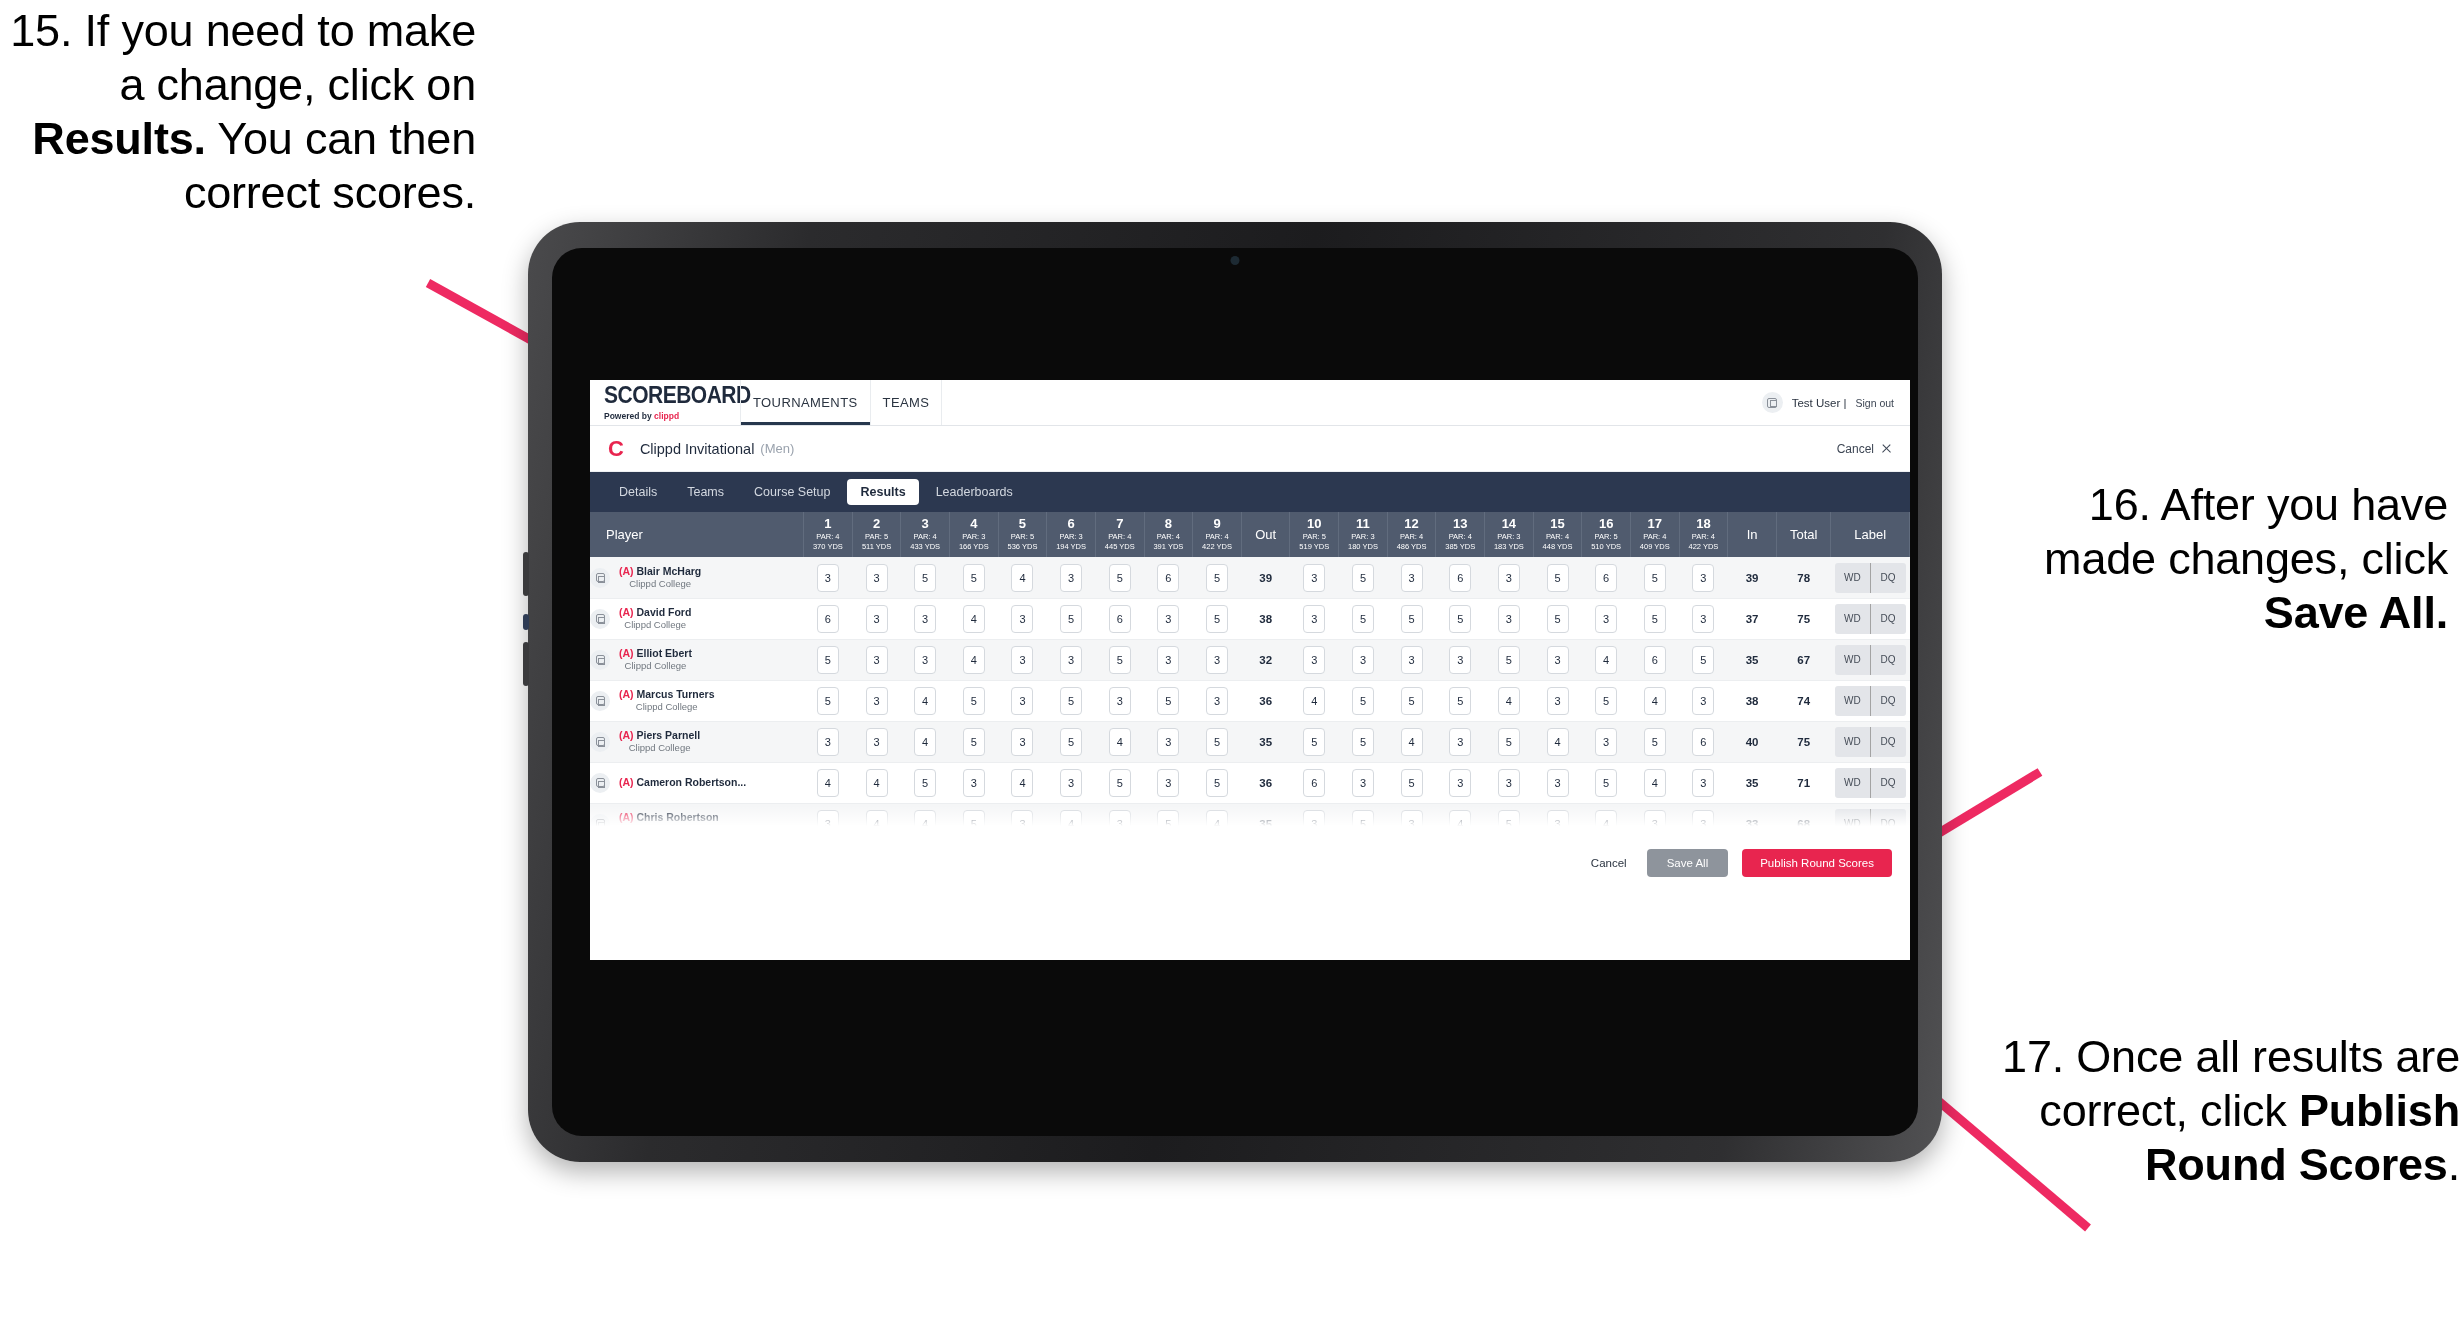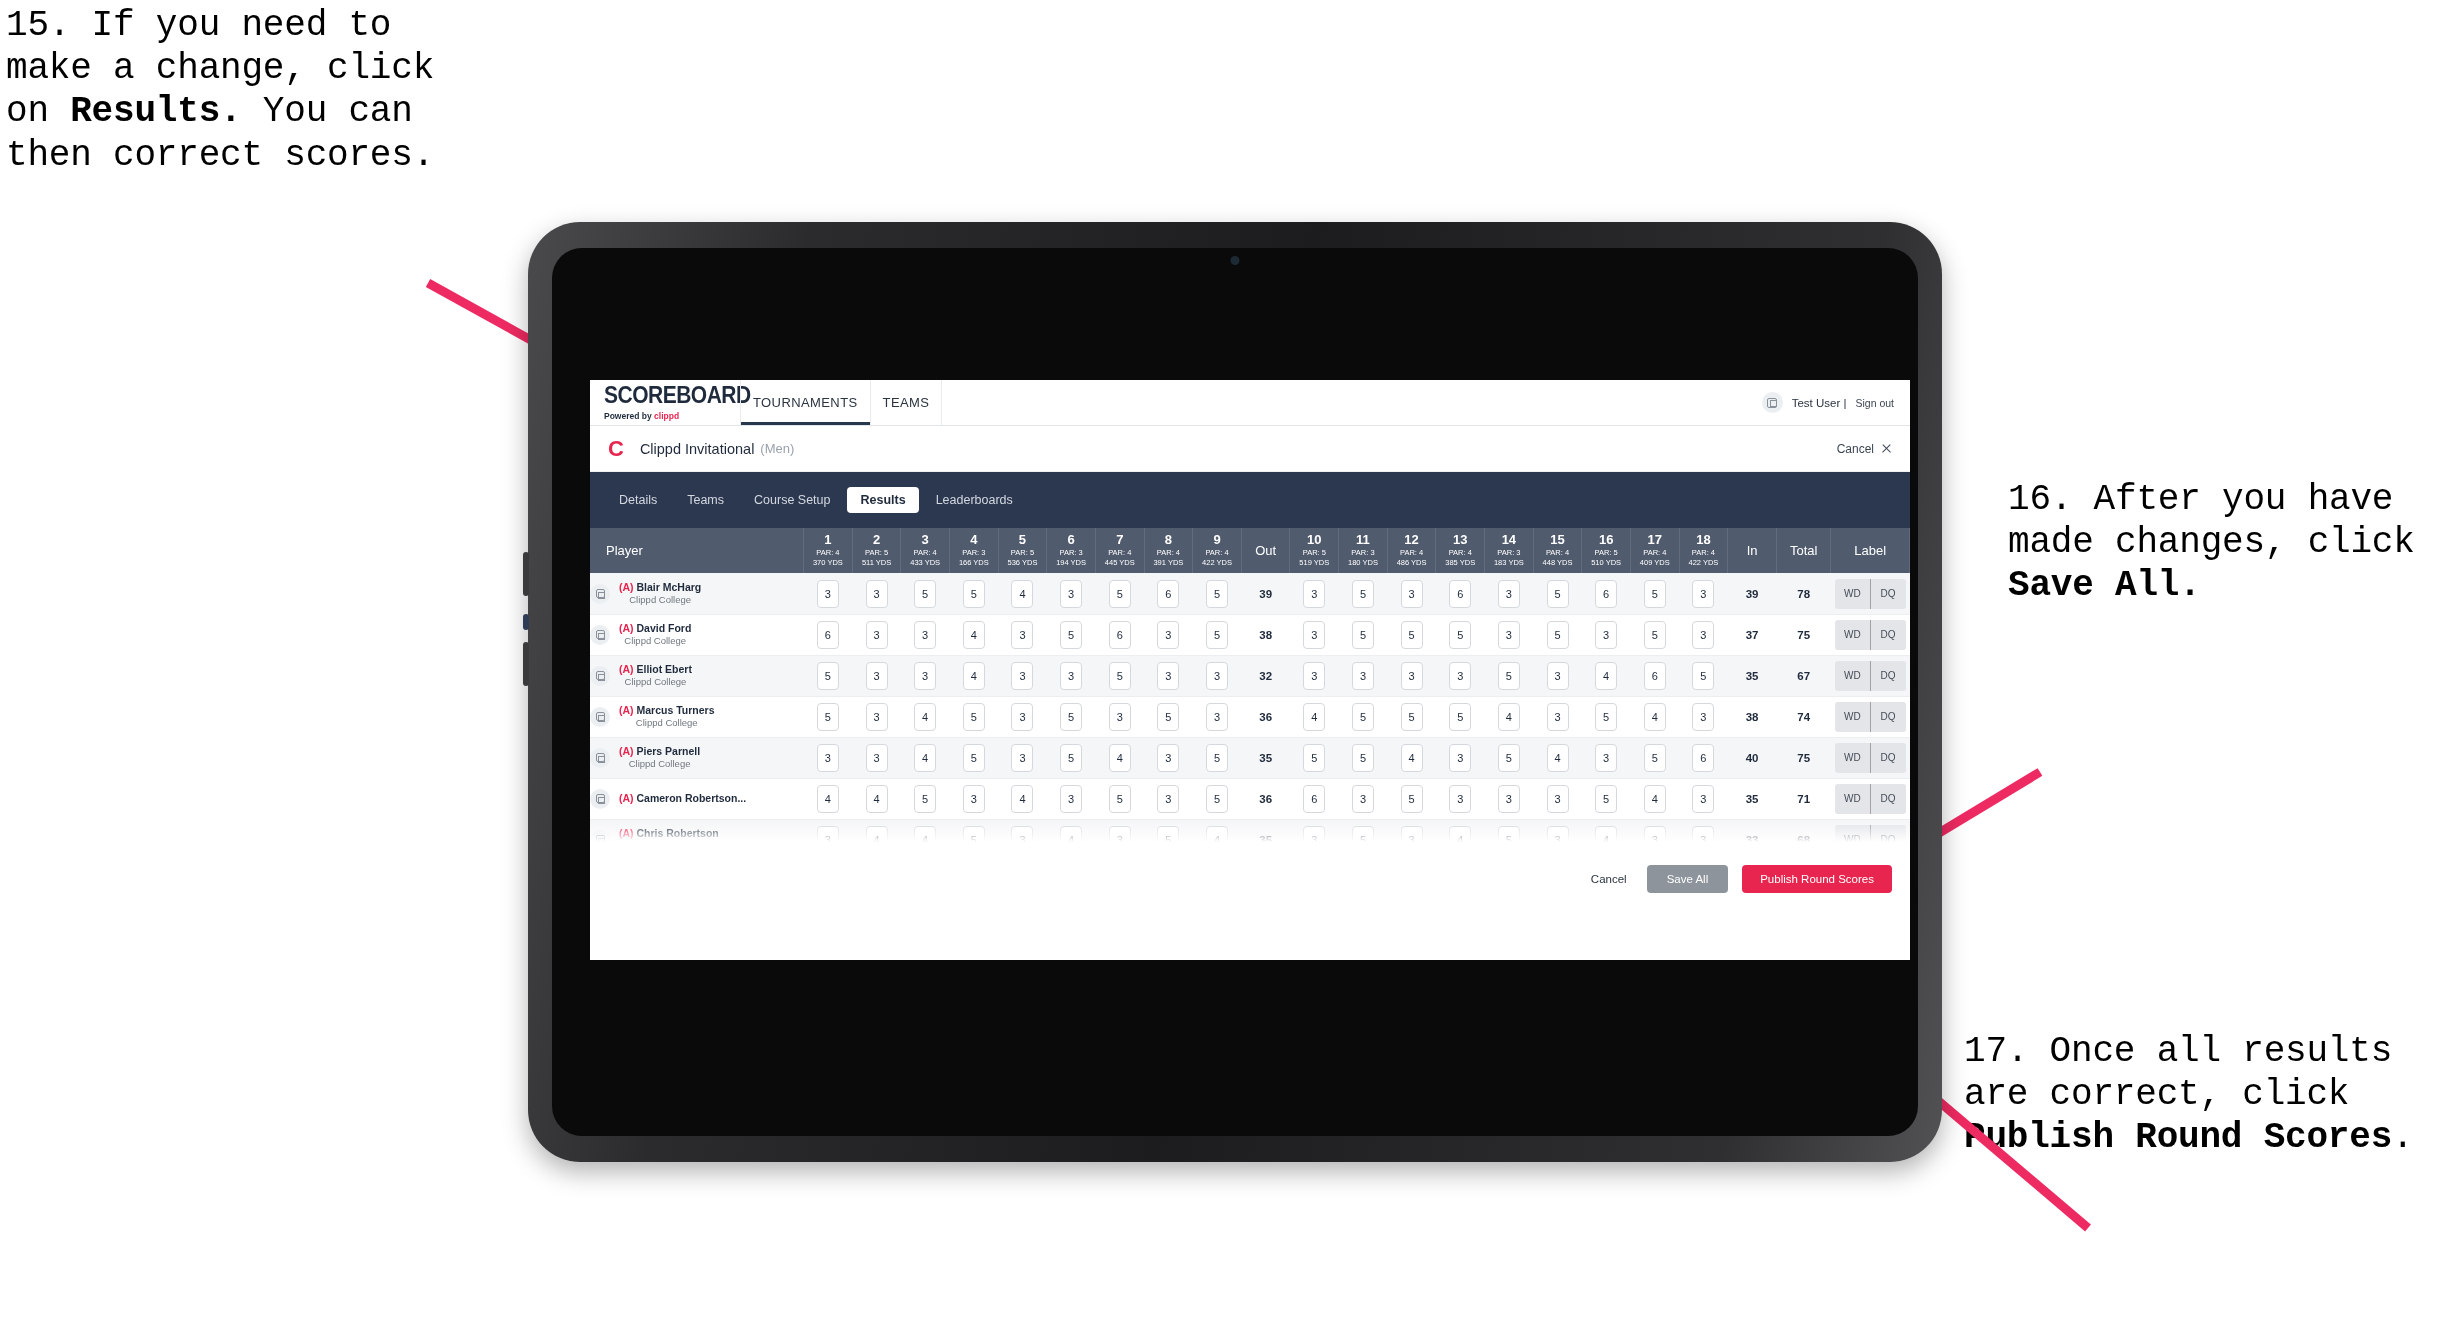--- a/index.html
+++ b/index.html
@@ -8,24 +8,25 @@
     background: #ffffff;
     font-family: "Liberation Sans", sans-serif;
     overflow: hidden;
   }
   #stage { position: relative; width: 2464px; height: 1326px; }
 
   
   .callout {
     position: absolute;
     color: #000;
-    font-size: 36px;
+    font-size: 45px;
     line-height: 1.2;
-    font-family: Liberation Mono, monospace;
+    font-family: Liberation Sans, sans-serif;
     letter-spacing: -0.2px;
+    text-align: right;
   }
   .callout b { font-weight: bold; }
   #callout-15 { left: 6px;  top: 4px;   width: 470px; }
   #callout-16 { left: 2008px; top: 478px; width: 440px; }
   #callout-17 { left: 1964px; top: 1030px; width: 496px; }
 
   
   .arrow-svg { position: absolute; pointer-events: none; }
 
   
@@ -117,21 +118,21 @@
   #cancel-x { font-size:12px; color:#3d4654; display:flex; align-items:center; gap:7px; }
   .x-glyph { position:relative; width:11px; height:11px; }
   .x-glyph::before, .x-glyph::after {
     content:""; position:absolute; left:0; top:5px; width:11px; height:1.4px; background:#3d4654;
   }
   .x-glyph::before { transform: rotate(45deg); }
   .x-glyph::after  { transform: rotate(-45deg); }
 
   
   #tabs {
-    height: 56px; background:#2c3850; display:flex; align-items:center;
+    height: 40px; background:#2c3850; display:flex; align-items:center;
     padding: 0 16px; gap: 4px;
   }
   .tab {
     font-size:12.5px; color:#d3d8e0; padding: 6px 13px; border-radius:4px;
   }
   .tab.active { background:#ffffff; color:#1f2a3c; font-weight:600;text-align:center; }
 
   
   #filterbar {
     height: 48px; background:#f6f7f8; display:flex; align-items:center;

